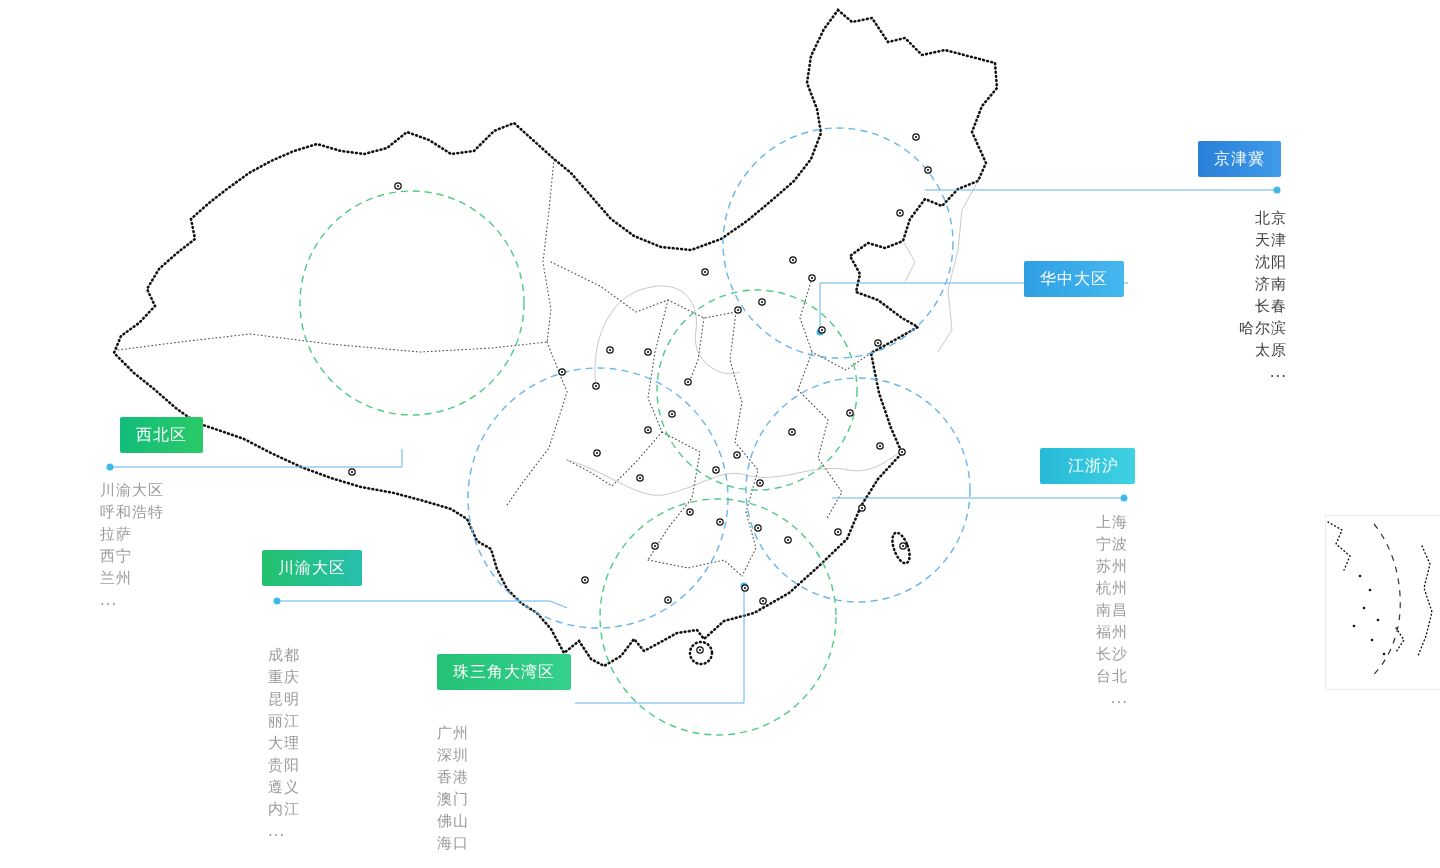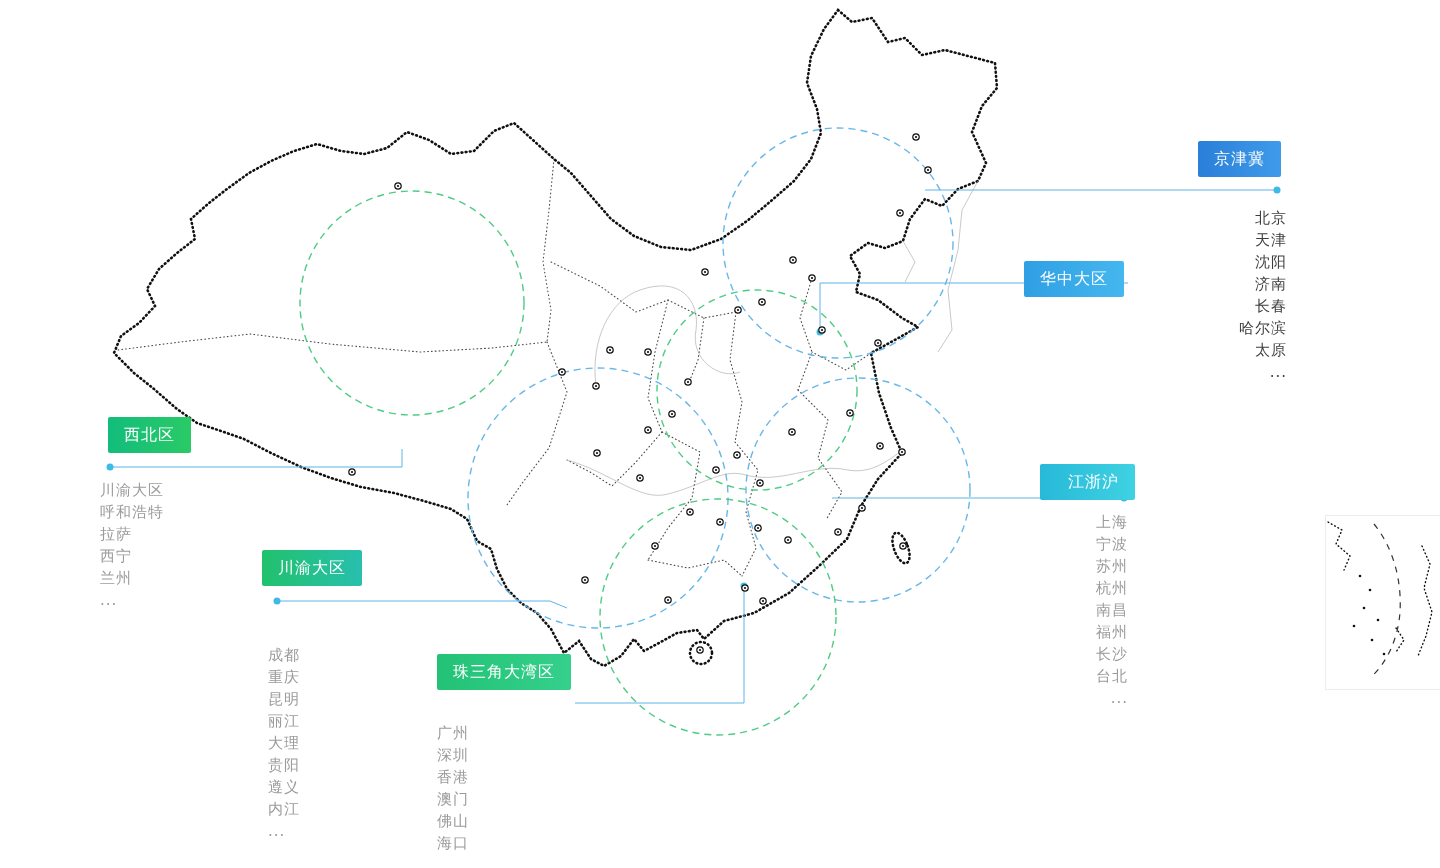--- a/index.html
+++ b/index.html
@@ -162,23 +162,23 @@
       <use href="#cityMarker" x="700" y="650"></use>
         <use href="#cityMarker" x="903" y="546"></use>
       <use href="#cityMarker" x="352" y="472"></use>
     </g>
   </svg>
 
   <div class="tag" style="left: 1198px; top: 141px; background: linear-gradient(90deg, rgb(42, 127, 216), rgb(63, 155, 234));">京津冀</div>
 
   <div class="tag" style="left: 1024px; top: 230px; background: linear-gradient(90deg, rgb(47, 159, 227), rgb(69, 183, 239)); margin-top: 31px;">华中大区</div>
 
-  <div class="tag" style="left: 108px; top: 417px; background: linear-gradient(90deg, rgb(18, 189, 124), rgb(42, 202, 102));">西北区</div>
-
-  <div class="tag" style="left: 1040px; top: 464px; background: linear-gradient(90deg, rgb(39, 185, 216), rgb(63, 210, 226)); padding-left: 28px;">江浙沪</div>
+  <div class="tag" style="left: 120px; top: 417px; background: linear-gradient(90deg, rgb(18, 189, 124), rgb(42, 202, 102));">西北区</div>
+
+  <div class="tag" style="left: 1040px; top: 448px; background: linear-gradient(90deg, rgb(39, 185, 216), rgb(63, 210, 226)); padding-left: 28px;">江浙沪</div>
 
   <div class="tag" style="left: 262px; top: 550px; background: linear-gradient(90deg, rgb(33, 193, 108), rgb(40, 191, 174));">川渝大区</div>
 
   <div class="tag" style="left: 437px; top: 654px; background: linear-gradient(90deg, rgb(35, 194, 118), rgb(53, 208, 140));">珠三角大湾区</div>
 
   <div class="cities right dark" style="left:1147px;top:207px;width:140px">
       <div>北京</div>
       <div>天津</div>
       <div>沈阳</div>
       <div>济南</div>

